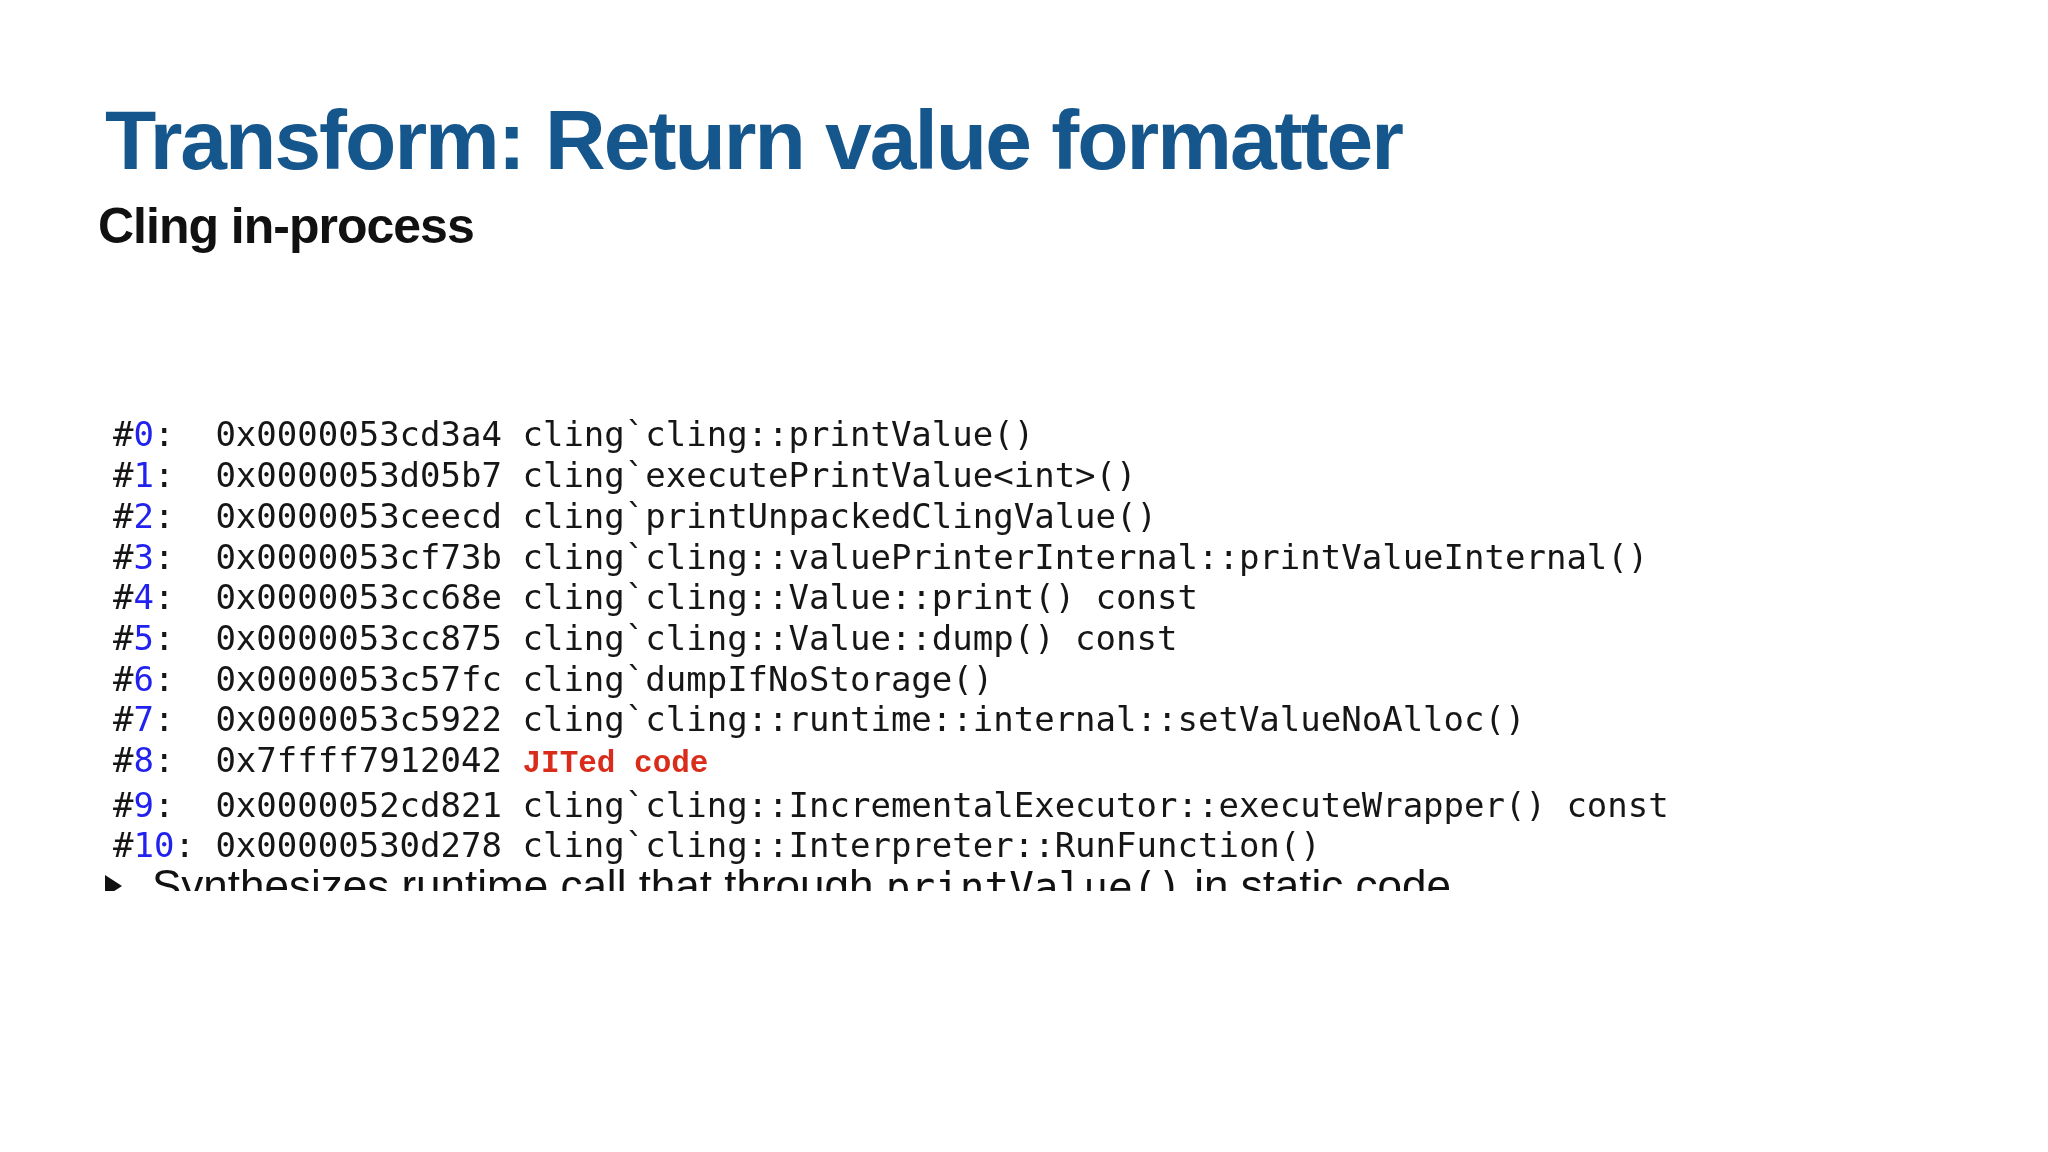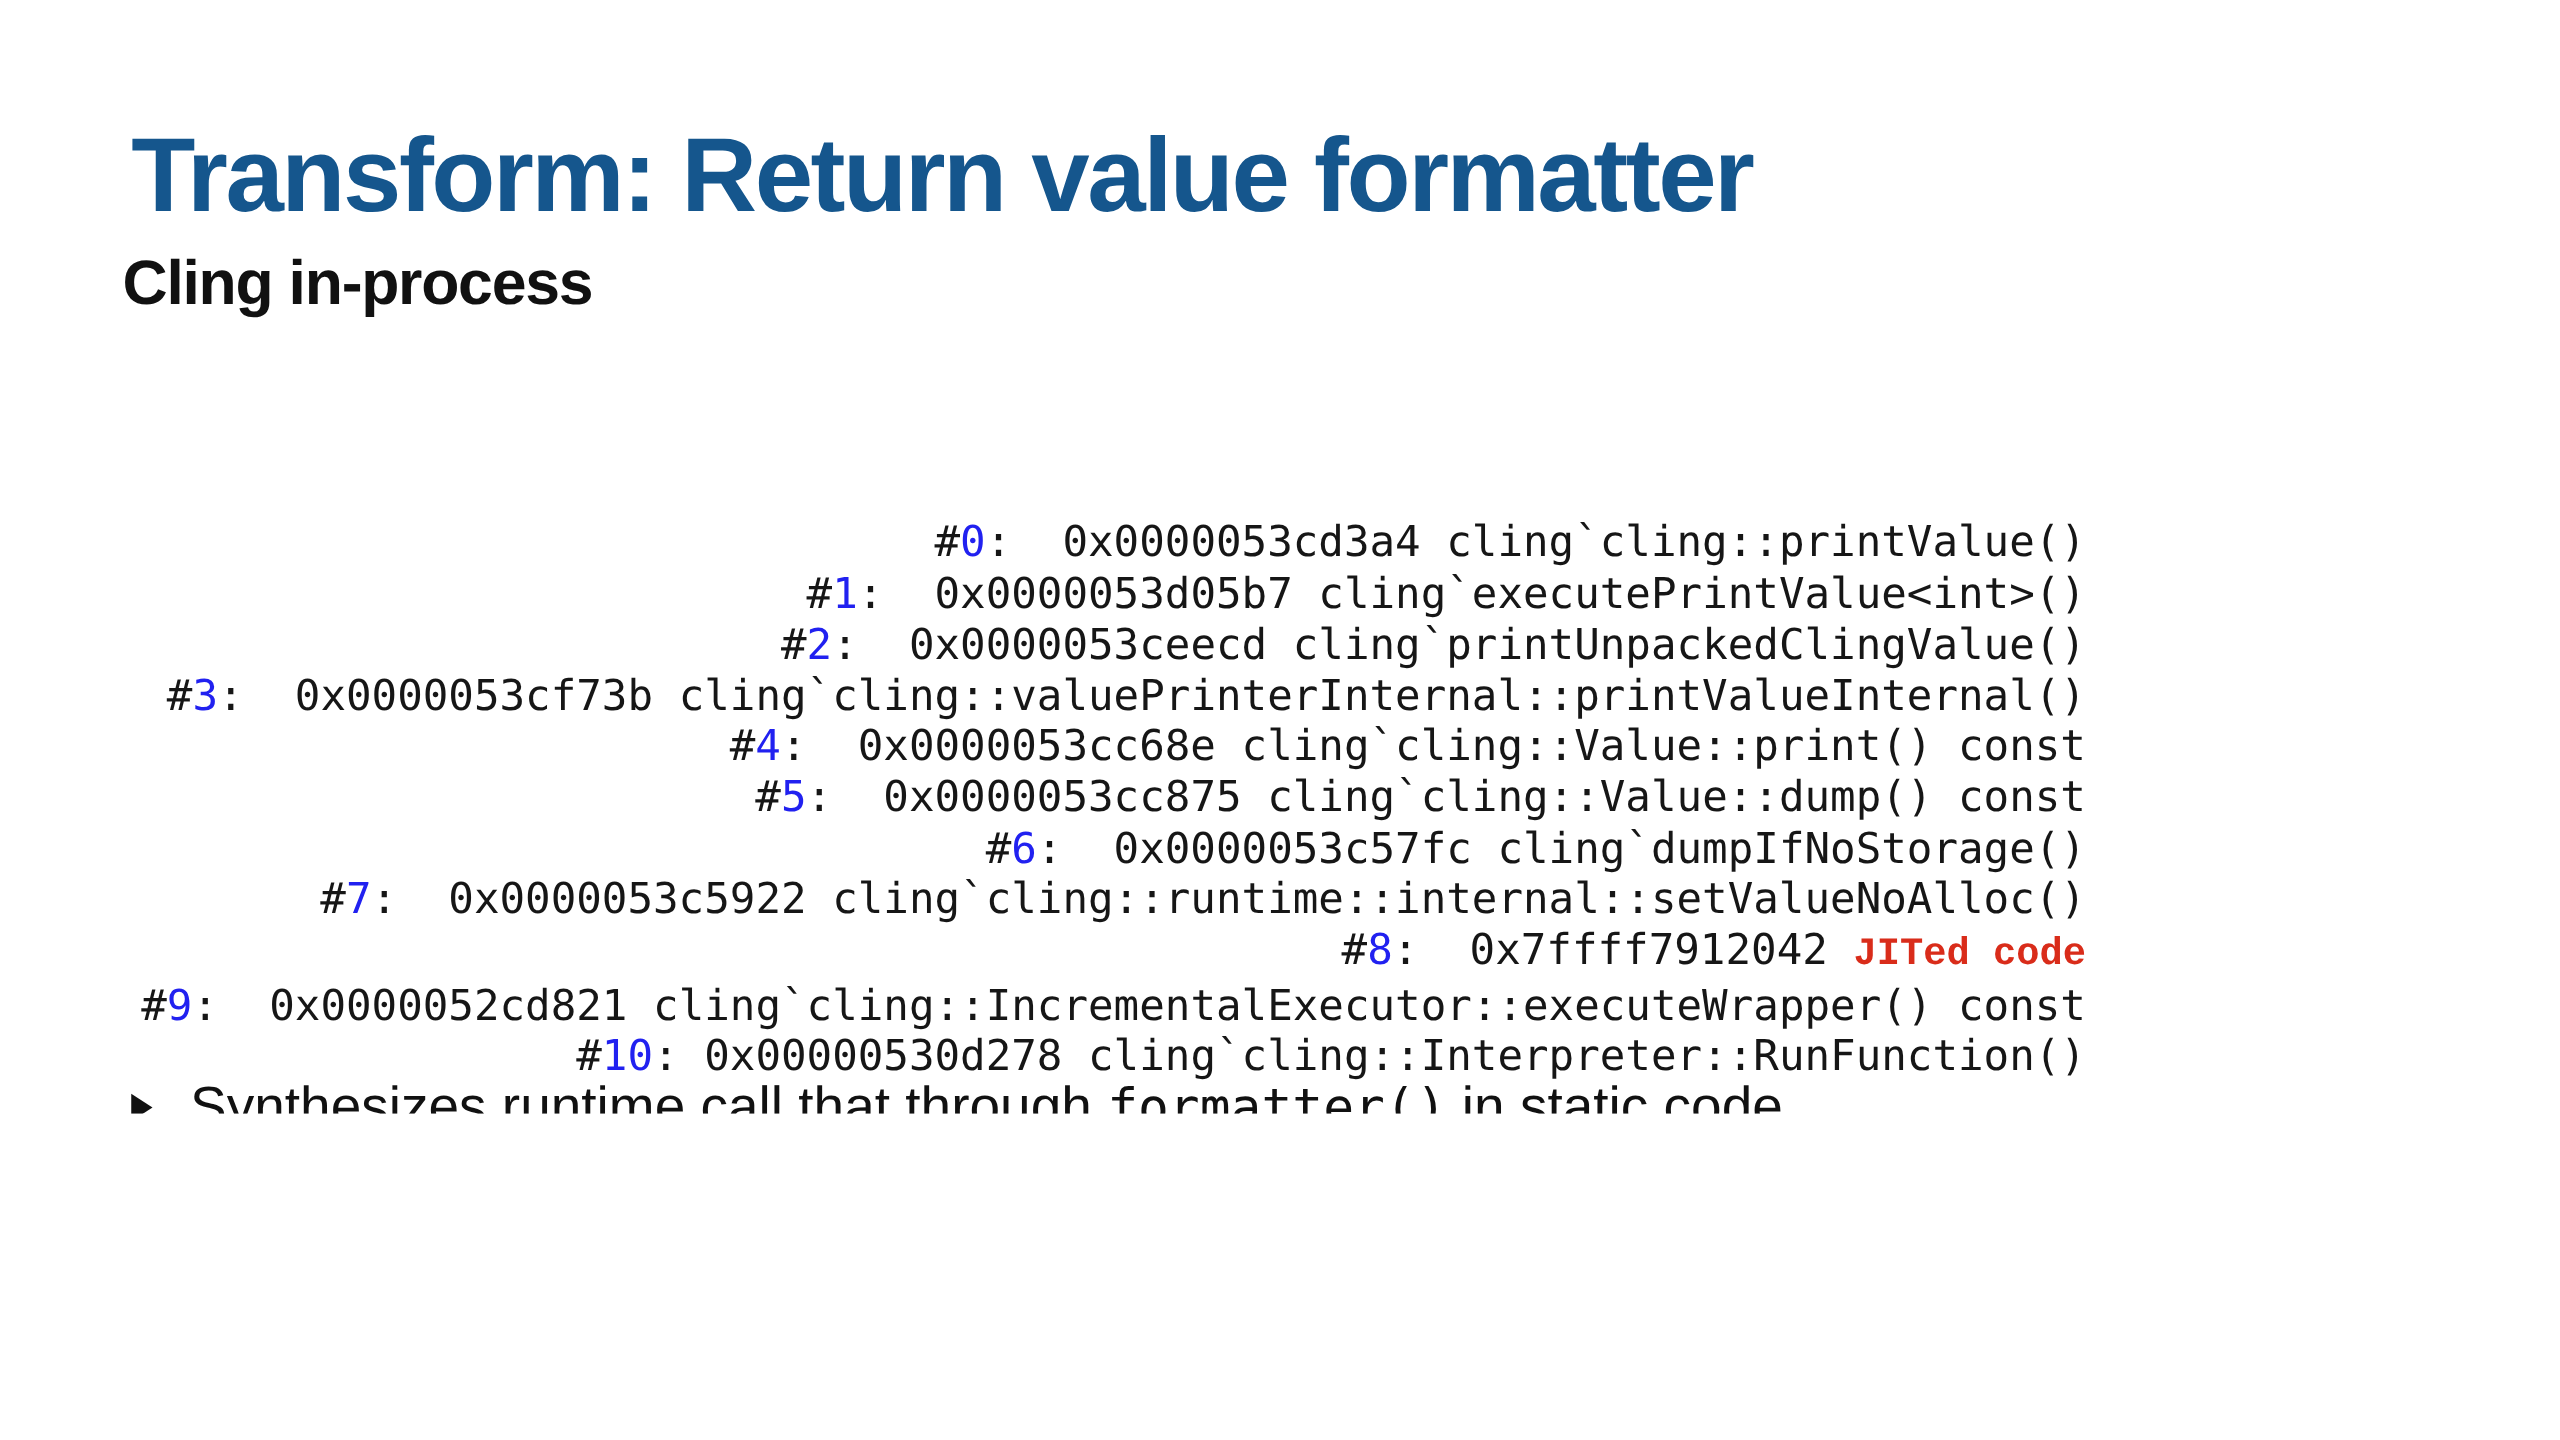--- a/index.html
+++ b/index.html
@@ -3,21 +3,20 @@
 <meta charset="utf-8">
 <style>
   html, body { margin: 0; padding: 0; background: #ffffff; }
   .slide {
     position: relative;
     width: 2048px;
     height: 891px;
     background: #ffffff;
     overflow: hidden;
     font-family: "Liberation Sans", sans-serif;
-    text-align: right;
   }
   .slide-title {
     position: absolute;
     left: 105px;
     top: 90px;
     margin: 0;
     font-size: 84px;
     font-weight: bold;
     letter-spacing: -2px;
     line-height: 1.2;
@@ -91,16 +90,16 @@
 
   <h1 class="slide-title">Transform: Return value formatter</h1>
 
   <h2 class="slide-subtitle">Cling in-process</h2>
 
   <div class="stack">
     <div class="code-line"><span class="hash">#</span><span class="frame-num">0</span><span class="colon">:  </span><span class="addr">0x0000053cd3a4 </span><span class="fn">cling`cling::printValue()</span></div><div class="code-line"><span class="hash">#</span><span class="frame-num">1</span><span class="colon">:  </span><span class="addr">0x0000053d05b7 </span><span class="fn">cling`executePrintValue&lt;int&gt;()</span></div><div class="code-line"><span class="hash">#</span><span class="frame-num">2</span><span class="colon">:  </span><span class="addr">0x0000053ceecd </span><span class="fn">cling`printUnpackedClingValue()</span></div><div class="code-line"><span class="hash">#</span><span class="frame-num">3</span><span class="colon">:  </span><span class="addr">0x0000053cf73b </span><span class="fn">cling`cling::valuePrinterInternal::printValueInternal()</span></div><div class="code-line"><span class="hash">#</span><span class="frame-num">4</span><span class="colon">:  </span><span class="addr">0x0000053cc68e </span><span class="fn">cling`cling::Value::print() const</span></div><div class="code-line"><span class="hash">#</span><span class="frame-num">5</span><span class="colon">:  </span><span class="addr">0x0000053cc875 </span><span class="fn">cling`cling::Value::dump() const</span></div><div class="code-line"><span class="hash">#</span><span class="frame-num">6</span><span class="colon">:  </span><span class="addr">0x0000053c57fc </span><span class="fn">cling`dumpIfNoStorage()</span></div><div class="code-line"><span class="hash">#</span><span class="frame-num">7</span><span class="colon">:  </span><span class="addr">0x0000053c5922 </span><span class="fn">cling`cling::runtime::internal::setValueNoAlloc()</span></div><div class="code-line"><span class="hash">#</span><span class="frame-num">8</span><span class="colon">:  </span><span class="addr">0x7ffff7912042 </span><span class="fn jited">JITed code</span></div><div class="code-line"><span class="hash">#</span><span class="frame-num">9</span><span class="colon">:  </span><span class="addr">0x0000052cd821 </span><span class="fn">cling`cling::IncrementalExecutor::executeWrapper() const</span></div><div class="code-line"><span class="hash">#</span><span class="frame-num">10</span><span class="colon">: </span><span class="addr">0x00000530d278 </span><span class="fn">cling`cling::Interpreter::RunFunction()</span></div><div class="code-line">...</div>
   </div>
 
   <div class="bullets">
-      <div class="bullet"><span class="tri"></span><span class="bullet-text"><span>Synthesizes runtime call that through </span><span class="inline-code">formatter()</span><span> in static code</span></span></div>
+      <div class="bullet"><span class="tri"></span><span class="bullet-text"><span>Synthesizes runtime call that through </span><span class="inline-code">printValue()</span><span> in static code</span></span></div>
     </div>
 
 </div>
 
 </body></html>

